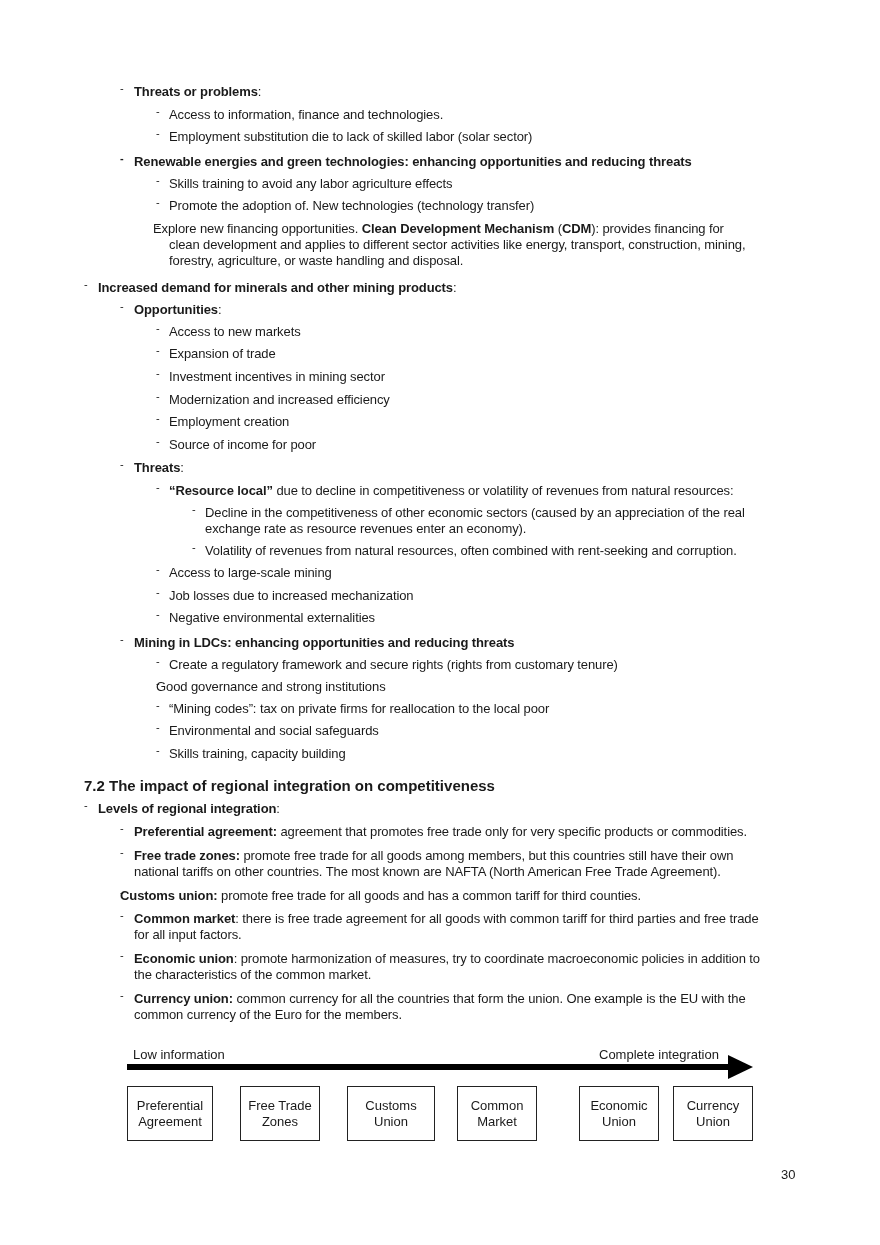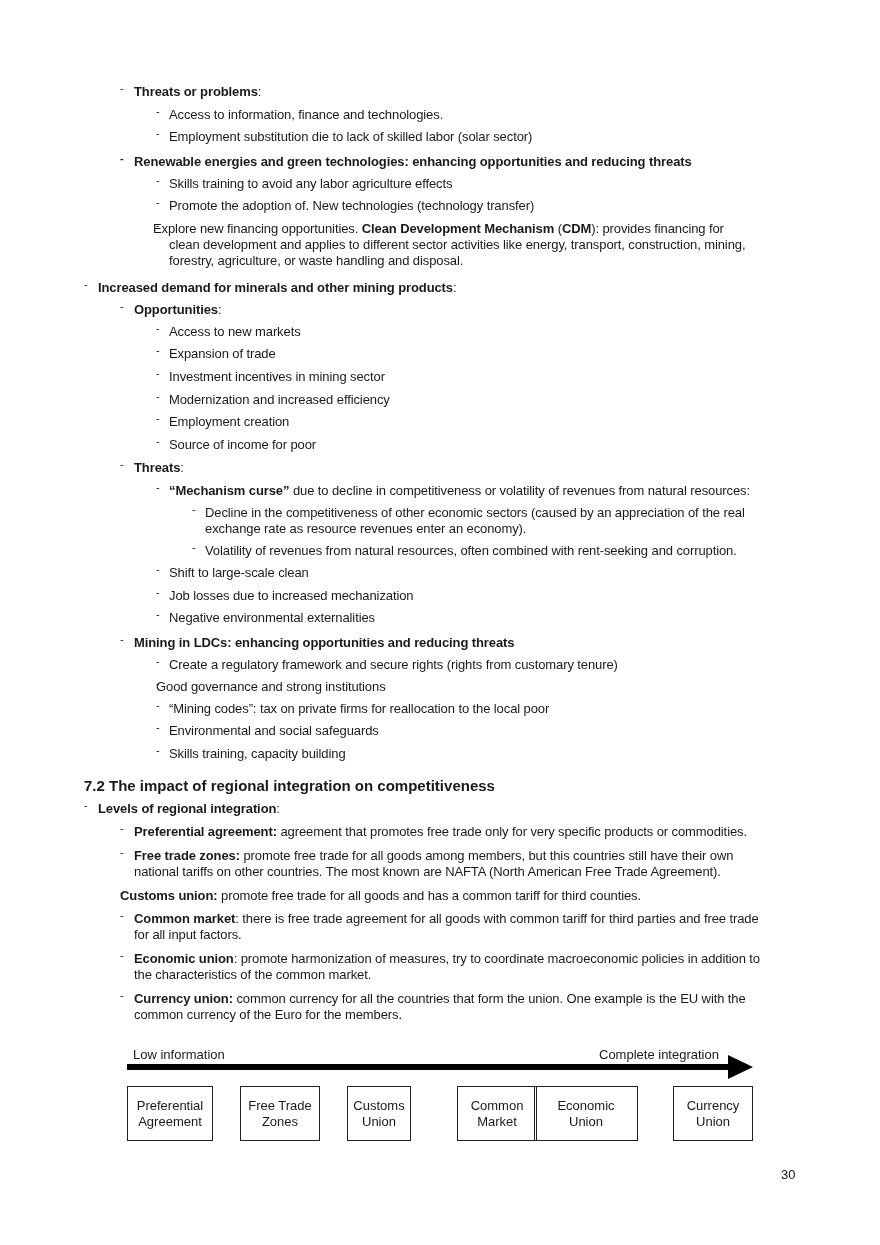--- a/index.html
+++ b/index.html
@@ -114,36 +114,36 @@
   <span class="dash" style="left:156px">-</span>
   <span class="txt" style="left:169px">Source of income for poor</span>
 </div>
 
 <div class="line" style="top:460px">
   <span class="dash" style="left:120px">-</span>
   <span class="txt" style="left:134px"><b>Threats</b><span>:</span></span>
 </div>
 <div class="line" style="top:483px">
   <span class="dash" style="left:156px">-</span>
-  <span class="txt" style="left:169px"><b>“Mechanism curse”</b><span> due to decline in competitiveness or volatility of revenues from natural resources:</span></span>
+  <span class="txt" style="left:169px"><b>“Resource local”</b><span> due to decline in competitiveness or volatility of revenues from natural resources:</span></span>
 </div>
 <div class="line" style="top:505px">
   <span class="dash" style="left:192px">-</span>
   <span class="txt" style="left:205px">Decline in the competitiveness of other economic sectors (caused by an appreciation of the real</span>
 </div>
 <div class="line" style="top:521px">
   <span class="txt" style="left:205px">exchange rate as resource revenues enter an economy).</span>
 </div>
 <div class="line" style="top:543px">
   <span class="dash" style="left:192px">-</span>
   <span class="txt" style="left:205px">Volatility of revenues from natural resources, often combined with rent-seeking and corruption.</span>
 </div>
 <div class="line" style="top:565px">
   <span class="dash" style="left:156px">-</span>
-  <span class="txt" style="left:169px">Shift to large-scale clean</span>
+  <span class="txt" style="left:169px">Access to large-scale mining</span>
 </div>
 <div class="line" style="top:588px">
   <span class="dash" style="left:156px">-</span>
   <span class="txt" style="left:169px">Job losses due to increased mechanization</span>
 </div>
 <div class="line" style="top:610px">
   <span class="dash" style="left:156px">-</span>
   <span class="txt" style="left:169px">Negative environmental externalities</span>
 </div>
 
@@ -226,27 +226,27 @@
   <div class="diagram-label" style="left:599px;top:1047px">Complete integration</div>
   <div class="arrow-shaft"></div>
   <div class="arrow-head"></div>
 
   <div class="box" style="left:127px;width:86px">
     <div><span>Preferential</span><br><span>Agreement</span></div>
   </div>
   <div class="box" style="left:240px;width:80px">
     <div><span>Free Trade</span><br><span>Zones</span></div>
   </div>
-  <div class="box" style="left:347px;width:64px">
+  <div class="box" style="left:347px;width:88px">
     <div><span>Customs</span><br><span>Union</span></div>
   </div>
   <div class="box" style="left:457px;width:80px">
     <div><span>Common</span><br><span>Market</span></div>
   </div>
-  <div class="box" style="left:534px;width:104px">
+  <div class="box" style="left:579px;width:80px">
     <div><span>Economic</span><br><span>Union</span></div>
   </div>
   <div class="box" style="left:673px;width:80px">
     <div><span>Currency</span><br><span>Union</span></div>
   </div>
 </div>
 
 <div class="page-number">30</div>
 
 </body></html>

